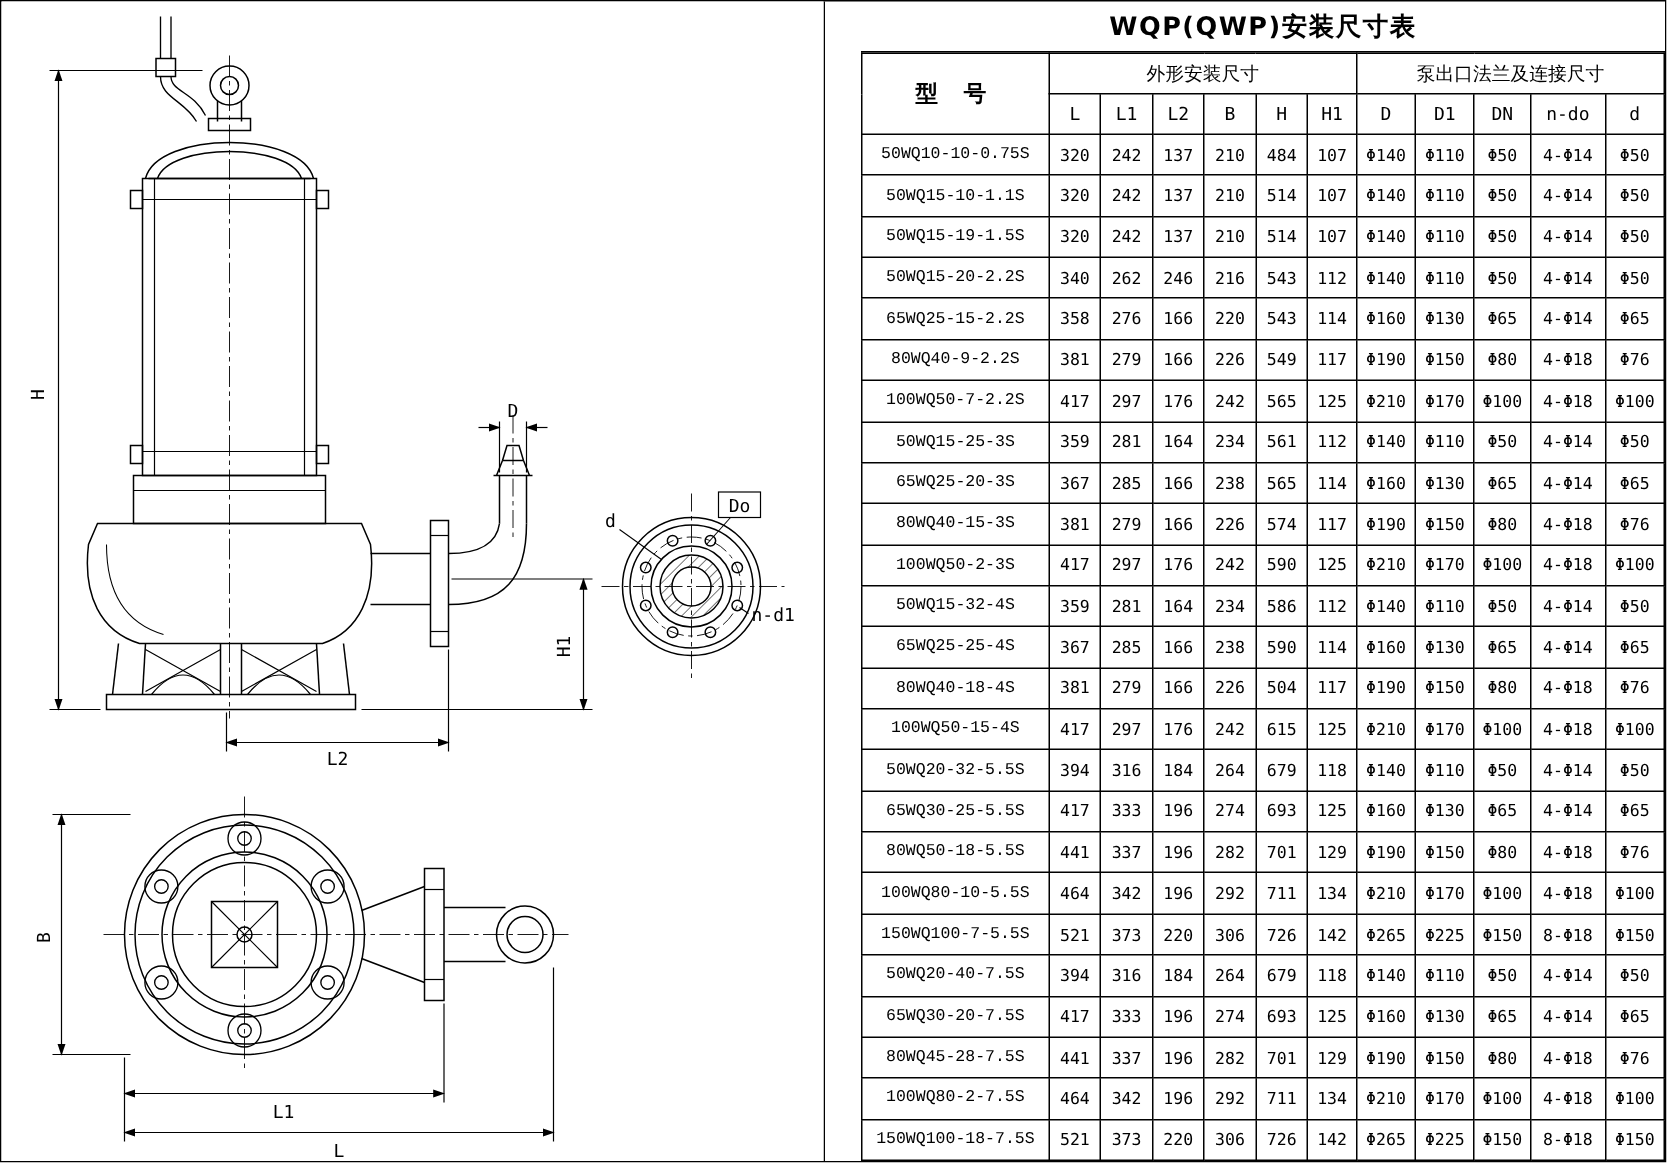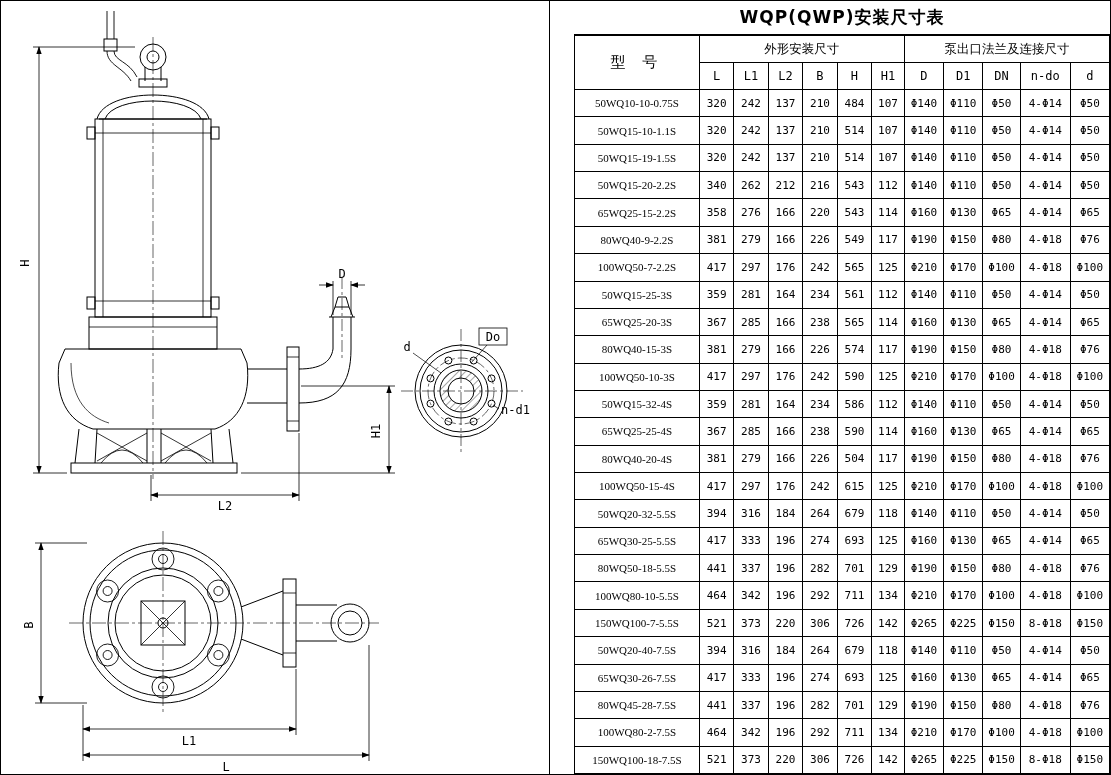--- a/index.html
+++ b/index.html
@@ -45,31 +45,31 @@
     border:1px solid #000;
     text-align:center;
     vertical-align:middle;
     padding:0 1px;
     overflow:hidden;
     white-space:nowrap;
   }
   table.dims thead tr.group-row { height:27px; }
   table.dims thead tr.col-row   { height:27px; }
   th.model-h {
-    font-size:15px; font-weight:normal; letter-spacing:6px;border-radius:17px;
+    font-size:15px; font-weight:bold; letter-spacing:6px;border-radius:17px;
   }
   th.group-h {
     font-size:12.5px; font-weight:normal;
   }
   th.col-h {
     font-size:12px; font-weight:normal;
     font-family:"DejaVu Sans Mono","Liberation Mono",monospace;
   }
   td.model-cell {
-    font-family:Liberation Serif, serif;
+    font-family:Liberation Mono, monospace;
     font-size:11px;
   }
   td.value-cell {
     font-family:"DejaVu Sans Mono","Liberation Mono",monospace;
     font-size:11px;
   }
   
   .dimtext {
     font-family:"DejaVu Sans Mono","Liberation Mono",monospace;
     font-size:12px;
@@ -337,21 +337,21 @@
             <td class="value-cell">Φ140</td>
             <td class="value-cell">Φ110</td>
             <td class="value-cell">Φ50</td>
             <td class="value-cell">4-Φ14</td>
             <td class="value-cell">Φ50</td>
           </tr>
           <tr>
             <td class="model-cell">50WQ15-20-2.2S</td>
             <td class="value-cell">340</td>
             <td class="value-cell">262</td>
-            <td class="value-cell">212</td>
+            <td class="value-cell">246</td>
             <td class="value-cell">216</td>
             <td class="value-cell">543</td>
             <td class="value-cell">112</td>
             <td class="value-cell">Φ140</td>
             <td class="value-cell">Φ110</td>
             <td class="value-cell">Φ50</td>
             <td class="value-cell">4-Φ14</td>
             <td class="value-cell">Φ50</td>
           </tr>
           <tr>
@@ -432,21 +432,21 @@
             <td class="value-cell">226</td>
             <td class="value-cell">574</td>
             <td class="value-cell">117</td>
             <td class="value-cell">Φ190</td>
             <td class="value-cell">Φ150</td>
             <td class="value-cell">Φ80</td>
             <td class="value-cell">4-Φ18</td>
             <td class="value-cell">Φ76</td>
           </tr>
           <tr>
-            <td class="model-cell">100WQ50-10-3S</td>
+            <td class="model-cell">100WQ50-2-3S</td>
             <td class="value-cell">417</td>
             <td class="value-cell">297</td>
             <td class="value-cell">176</td>
             <td class="value-cell">242</td>
             <td class="value-cell">590</td>
             <td class="value-cell">125</td>
             <td class="value-cell">Φ210</td>
             <td class="value-cell">Φ170</td>
             <td class="value-cell">Φ100</td>
             <td class="value-cell">4-Φ18</td>
@@ -474,21 +474,21 @@
             <td class="value-cell">238</td>
             <td class="value-cell">590</td>
             <td class="value-cell">114</td>
             <td class="value-cell">Φ160</td>
             <td class="value-cell">Φ130</td>
             <td class="value-cell">Φ65</td>
             <td class="value-cell">4-Φ14</td>
             <td class="value-cell">Φ65</td>
           </tr>
           <tr>
-            <td class="model-cell">80WQ40-20-4S</td>
+            <td class="model-cell">80WQ40-18-4S</td>
             <td class="value-cell">381</td>
             <td class="value-cell">279</td>
             <td class="value-cell">166</td>
             <td class="value-cell">226</td>
             <td class="value-cell">504</td>
             <td class="value-cell">117</td>
             <td class="value-cell">Φ190</td>
             <td class="value-cell">Φ150</td>
             <td class="value-cell">Φ80</td>
             <td class="value-cell">4-Φ18</td>
@@ -586,21 +586,21 @@
             <td class="value-cell">264</td>
             <td class="value-cell">679</td>
             <td class="value-cell">118</td>
             <td class="value-cell">Φ140</td>
             <td class="value-cell">Φ110</td>
             <td class="value-cell">Φ50</td>
             <td class="value-cell">4-Φ14</td>
             <td class="value-cell">Φ50</td>
           </tr>
           <tr>
-            <td class="model-cell">65WQ30-26-7.5S</td>
+            <td class="model-cell">65WQ30-20-7.5S</td>
             <td class="value-cell">417</td>
             <td class="value-cell">333</td>
             <td class="value-cell">196</td>
             <td class="value-cell">274</td>
             <td class="value-cell">693</td>
             <td class="value-cell">125</td>
             <td class="value-cell">Φ160</td>
             <td class="value-cell">Φ130</td>
             <td class="value-cell">Φ65</td>
             <td class="value-cell">4-Φ14</td>

